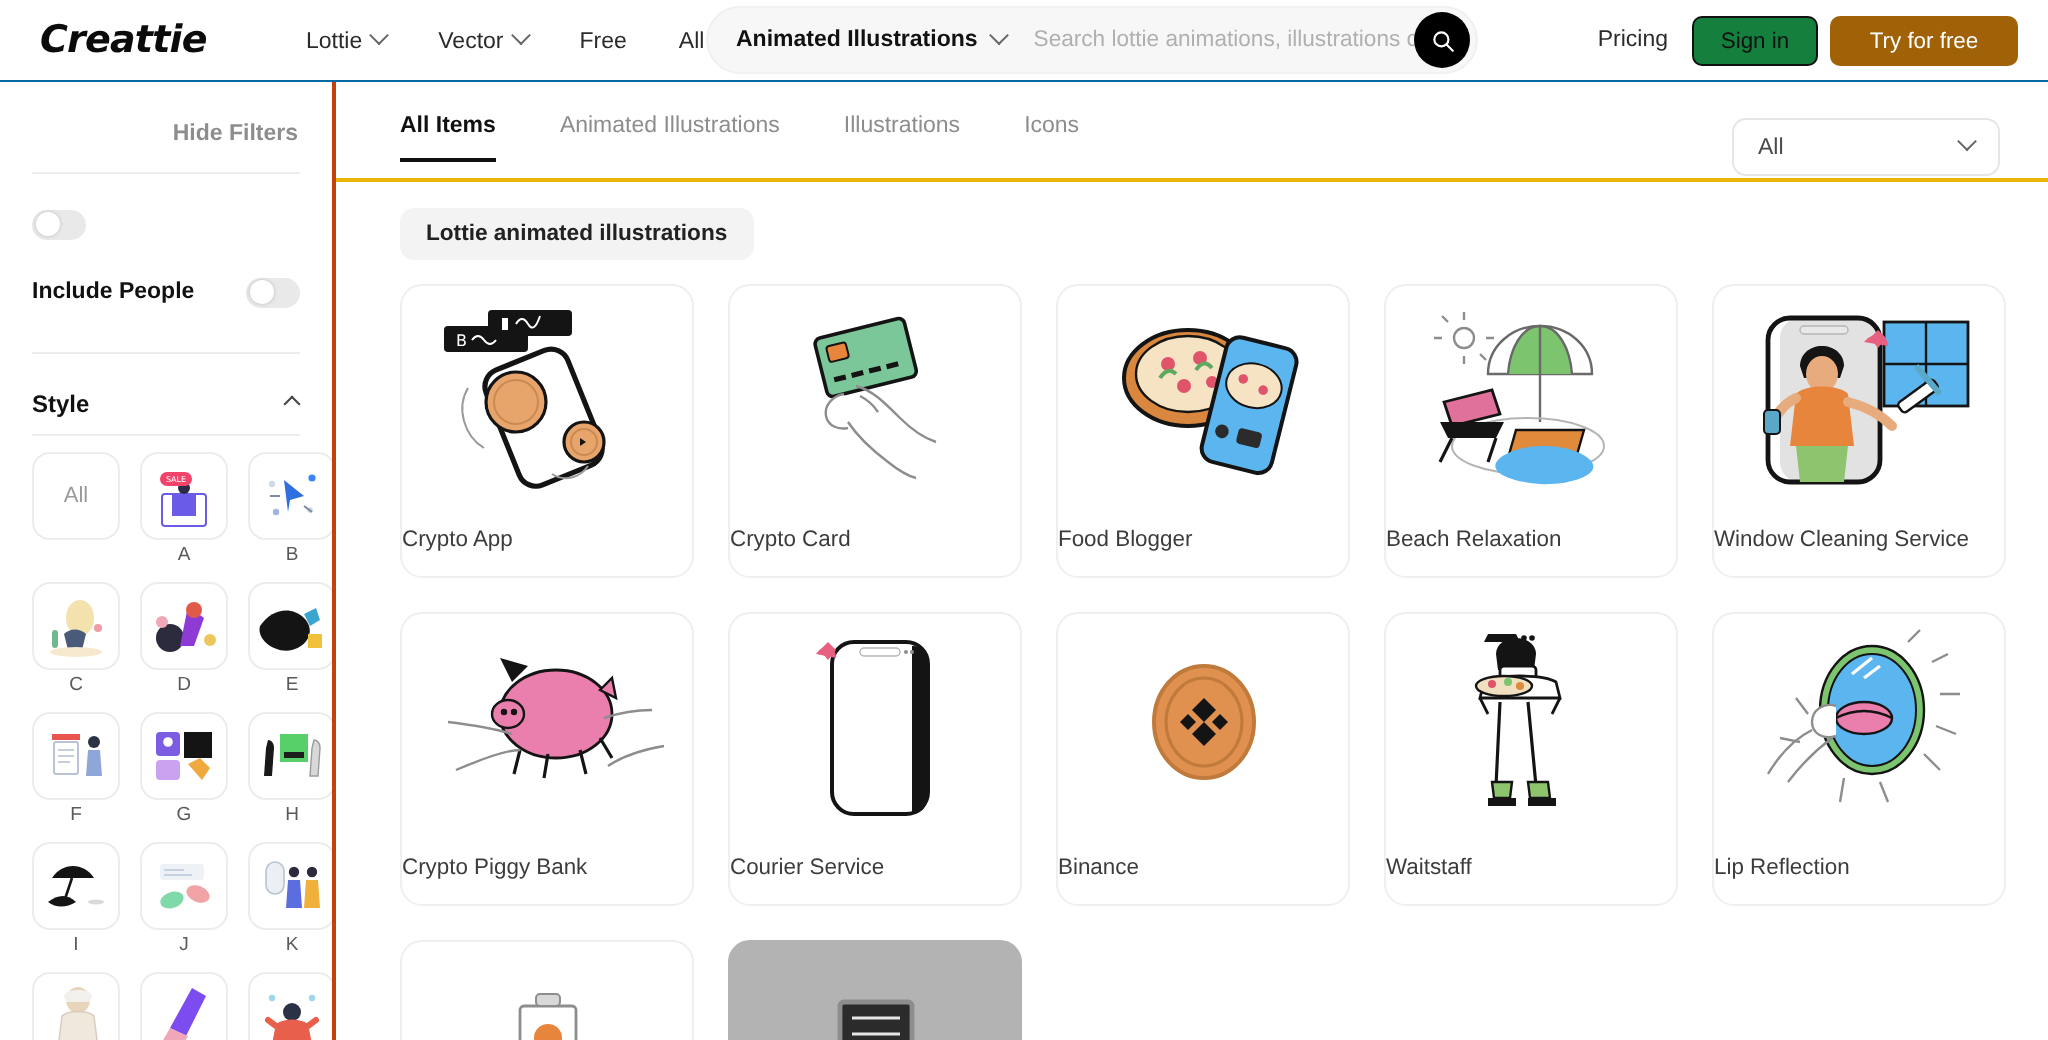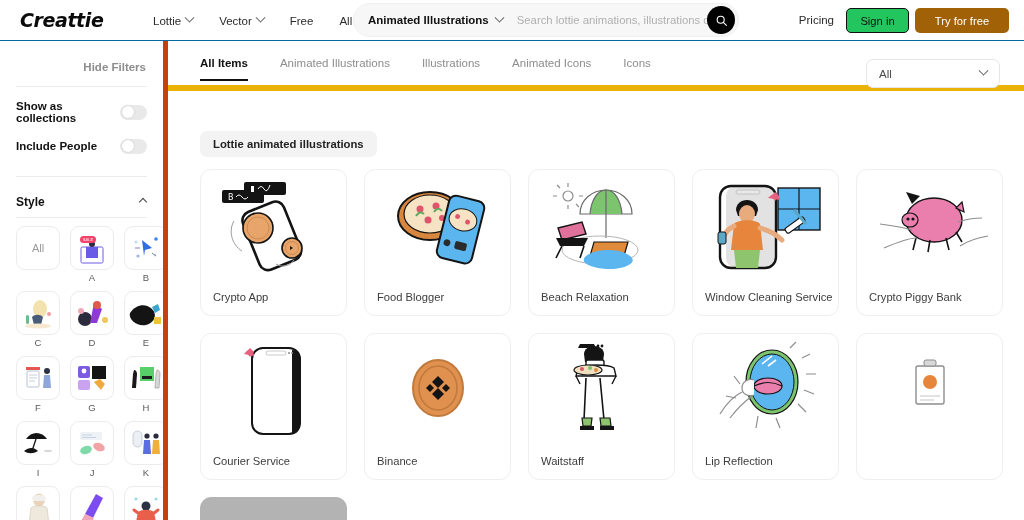--- a/index.html
+++ b/index.html
@@ -77,39 +77,39 @@
   }
 
   .pricing {
     position: absolute; right: 190px; top: 14px;
     font-size: 11.5px; color: #2b2b2b; cursor: pointer;
   }
   .signin {
     position: absolute; right: 115px; top: 8px;
     width: 63px; height: 25px;
     border: 1px solid #111; border-radius: 5px;
-    background: #22c55e; font-size: 11.2px; color: #111;
+    background: #15803d; font-size: 11.2px; color: #111;
     display: flex; align-items: center; justify-content: center;
     cursor: pointer;
   }
   .tryfree {
     position: absolute; right: 15px; top: 8px;
     width: 94px; height: 25px;
     border-radius: 5px; background: #a16207;
     color: #fff; font-size: 11.2px;
     display: flex; align-items: center; justify-content: center;
     cursor: pointer;
   }
 
   
   .sidebar {
     position: absolute; left: 0; top: 41px;
     width: 168px; height: 479px;
     background: #fff;
-    border-right: 5px solid #c2410c;
+    border-right: 2px solid #c2410c;
     overflow: hidden;
   }
   .hidefilters {
     text-align: right; padding: 20px 17px 0 0;
     font-size: 11.5px; font-weight: 700; color: #8d8d8d;
     cursor: pointer;
   }
   .hr { height: 1px; background: #ececec; margin: 13px 16px 0 16px; }
   .togglerow {
     display: flex; align-items: center; justify-content: space-between;
@@ -147,22 +147,22 @@
     text-align: center; font-size: 9.5px; color: #5a5a5a;
     margin-top: 2px; line-height: 11px;
   }
 
   
   .main {
     position: absolute; left: 168px; top: 41px;
     width: 856px; height: 479px; overflow: hidden; background: #fff;
   }
   .tabsbar {
-    position: relative; height: 34px; margin: 16px 0 12px 0;
-    border-bottom: 6px solid #eab308;
+    position: relative; height: 34px; margin: 16px 0 0 0;
+    border-bottom: 2px solid #eab308;
     display: flex; align-items: flex-start; padding-left: 32px; gap: 0;
   }
   .tab {
     font-size: 11.5px; color: #8d8d8d; padding: 0 16px 11px 16px;
     cursor: pointer; white-space: nowrap; position: relative;
   }
   .tab:first-child { padding-left: 0; }
   .tab.active { color: #111; font-weight: 700; }
   .tab.active::after {
     content: ""; position: absolute; left: 0; right: 16px; bottom: -1px;
@@ -174,39 +174,38 @@
     border: 1px solid #e6e6e6; border-radius: 7px; background: #fff;
     display: flex; align-items: center; justify-content: space-between;
     padding: 0 12px; font-size: 11.5px; color: #4a4a4a; cursor: pointer;
   }
 
   .chipwrap { padding: 13px 0 0 32px; }
   .chip {
     display: inline-block; background: #f3f3f3; border-radius: 7px;
     padding: 7px 13px; font-size: 11.3px; font-weight: 700; color: #222;
     cursor: pointer;
-    margin-top: 15px;
   }
 
   .cardgrid {
     display: grid; grid-template-columns: repeat(5, 147px);
     gap: 17px 17px; padding: 12px 0 0 32px;
   }
   .card {
     width: 147px; height: 147px;
     border: 1px solid #efefef; border-radius: 11px; background: #fff;
     position: relative; overflow: hidden; cursor: pointer;
   }
   .card.hovered { background: #b3b3b3; border-color: #b3b3b3; }
   .card .art {
     position: absolute; left: 0; top: 0; right: 0; height: 112px;
     display: flex; align-items: center; justify-content: center;
   }
   .card .name {
-    position: absolute; left: 12px; bottom: 12px;
+    position: absolute; left: 0; bottom: 12px;
     font-size: 11.2px; color: #3c3c3c; white-space: nowrap;
   }
 </style>
 </head>
 <body>
 
 <div class="topbar">
   <div class="brand">Creattie</div>
 
   <div class="nav">
@@ -244,21 +243,20 @@
   <div class="signin">Sign in</div>
   <div class="tryfree">Try for free</div>
 </div>
 
 <div class="sidebar">
   <div class="hidefilters">Hide Filters</div>
   <div class="hr"></div>
 
   <div style="height:8px"></div>
   <div class="togglerow">
-    <span class="lbl">Show as collections</span>
     <span class="toggle">
         <i></i>
       </span>
   </div>
   <div class="togglerow">
     <span class="lbl">Include People</span>
     <span class="toggle">
         <i></i>
       </span>
   </div>
@@ -454,21 +452,20 @@
 
     </div>
   </div>
 </div>
 
 <div class="main">
   <div class="tabsbar">
     <div class="tab active">All Items</div>
     <div class="tab">Animated Illustrations</div>
     <div class="tab">Illustrations</div>
-    <div class="tab">Animated Icons</div>
     <div class="tab">Icons</div>
 
     <div class="allselect">
       <span>All</span>
       <span class="chev"></span>
     </div>
   </div>
 
   <div class="chipwrap">
     <span class="chip">Lottie animated illustrations</span>
@@ -493,20 +490,36 @@
           <circle cx="78" cy="72" r="10" fill="#e8a56b" stroke="#141414" stroke-width="1.6"></circle>
           <circle cx="78" cy="72" r="6.5" fill="none" stroke="#c98a52" stroke-width="1"></circle>
           <path d="M76 70l3 2-3 2z" fill="#141414"></path>
           <path d="M20 45c-6 10-2 24 8 30" stroke="#9a9a9a" fill="none" stroke-width="1"></path>
           <path d="M62 88c6 4 14 2 18-4" stroke="#9a9a9a" fill="none" stroke-width="1"></path>
         </svg>
       </div>
       <div class="name">Crypto App</div>
     </div>
 
+    <div class="card">
+      <div class="art">
+        <svg width="120" height="100" viewBox="0 0 120 100">
+          <g transform="rotate(-14 58 30)">
+            <rect x="32" y="14" width="46" height="30" rx="3" fill="#7cc79a" stroke="#141414" stroke-width="1.8"></rect>
+            <rect x="37" y="19" width="10" height="8" rx="1.5" fill="#e8853c" stroke="#141414" stroke-width="1"></rect>
+            <path d="M37 36h6M46 36h6M55 36h6M64 36h6" stroke="#141414" stroke-width="2.6"></path>
+          </g>
+          <path d="M44 48c-6 1-10 6-9 11s6 7 11 6" fill="#fff" stroke="#8d8d8d" stroke-width="1.2"></path>
+          <path d="M50 44c8 2 14 8 22 16 6 6 12 10 18 12" stroke="#8d8d8d" fill="none" stroke-width="1.2"></path>
+          <path d="M46 62c4 6 12 14 20 20 5 4 10 7 14 8" stroke="#8d8d8d" fill="none" stroke-width="1.2"></path>
+          <path d="M52 49c4 2 7 5 9 8" stroke="#8d8d8d" fill="none" stroke-width="1.2"></path>
+        </svg>
+      </div>
+      <div class="name">Crypto Card</div>
+    </div>
 
     <div class="card">
       <div class="art">
         <svg width="120" height="100" viewBox="0 0 120 100">
           <ellipse cx="52" cy="40" rx="32" ry="24" fill="#d9863f" stroke="#141414" stroke-width="2"></ellipse>
           <ellipse cx="52" cy="38" rx="26" ry="19" fill="#f5e3c4" stroke="#141414" stroke-width="1.2"></ellipse>
           <circle cx="42" cy="33" r="3.5" fill="#e0546b"></circle>
             <circle cx="58" cy="30" r="3.5" fill="#e0546b"></circle>
           <circle cx="50" cy="44" r="3.5" fill="#e0546b"></circle>
             <circle cx="64" cy="42" r="3" fill="#e0546b"></circle>

